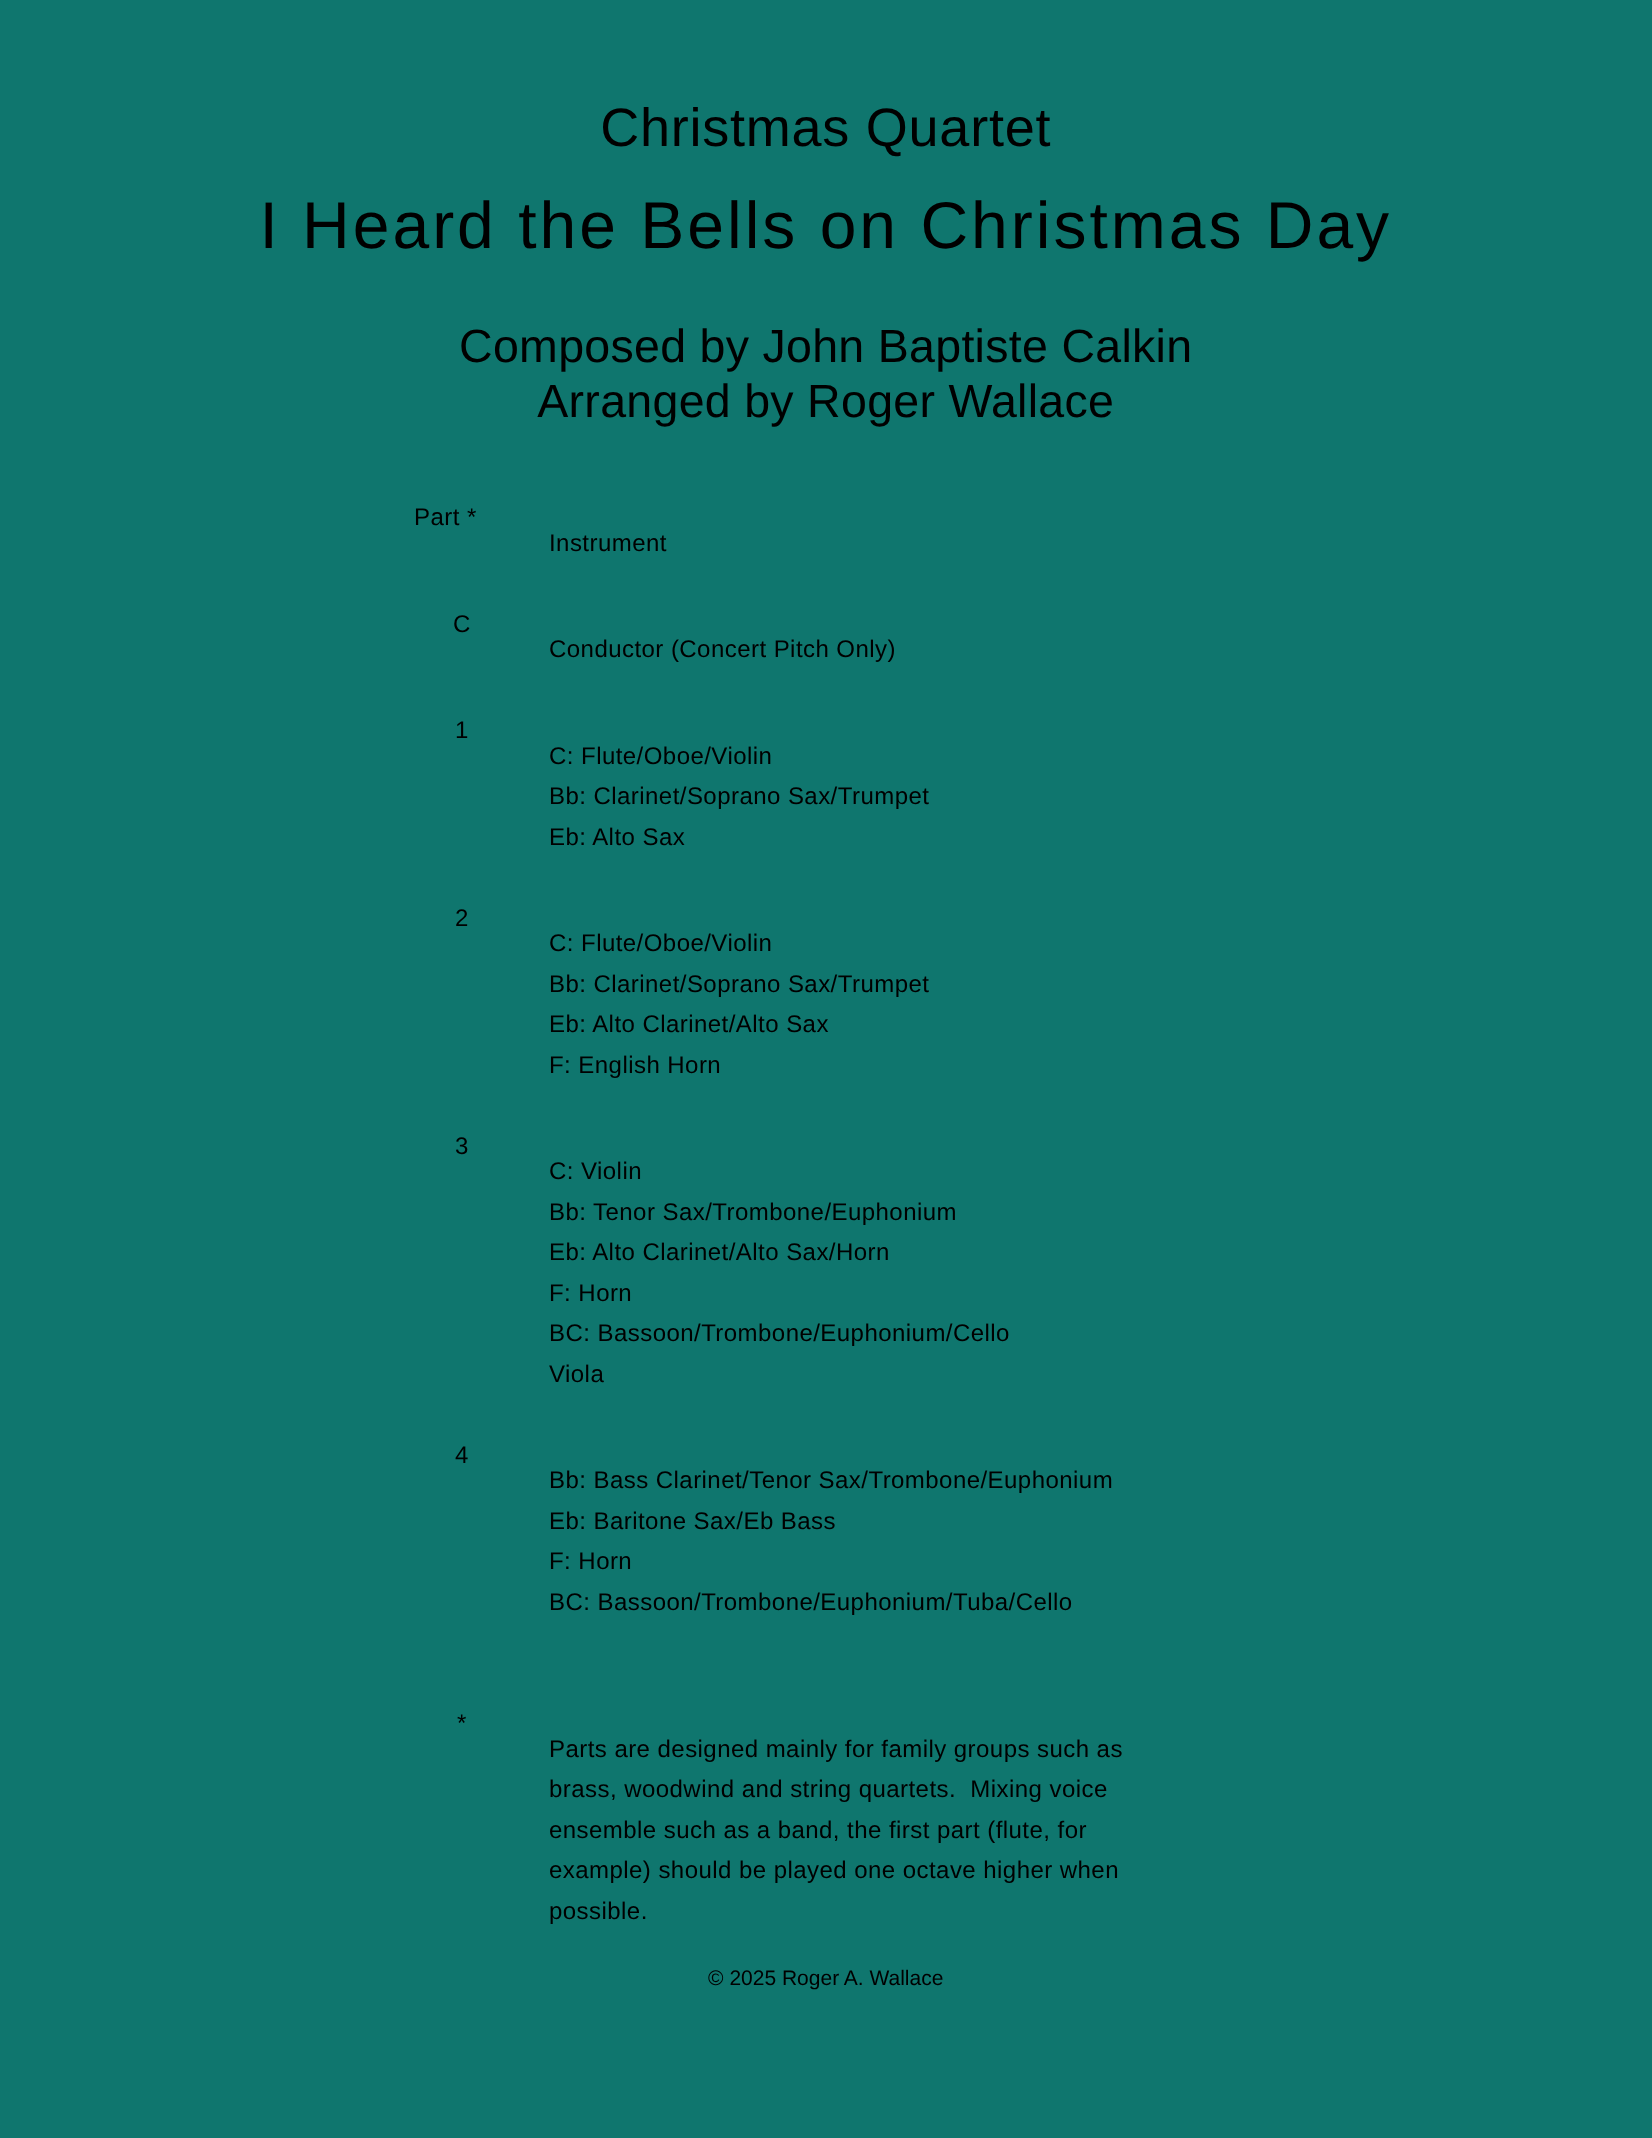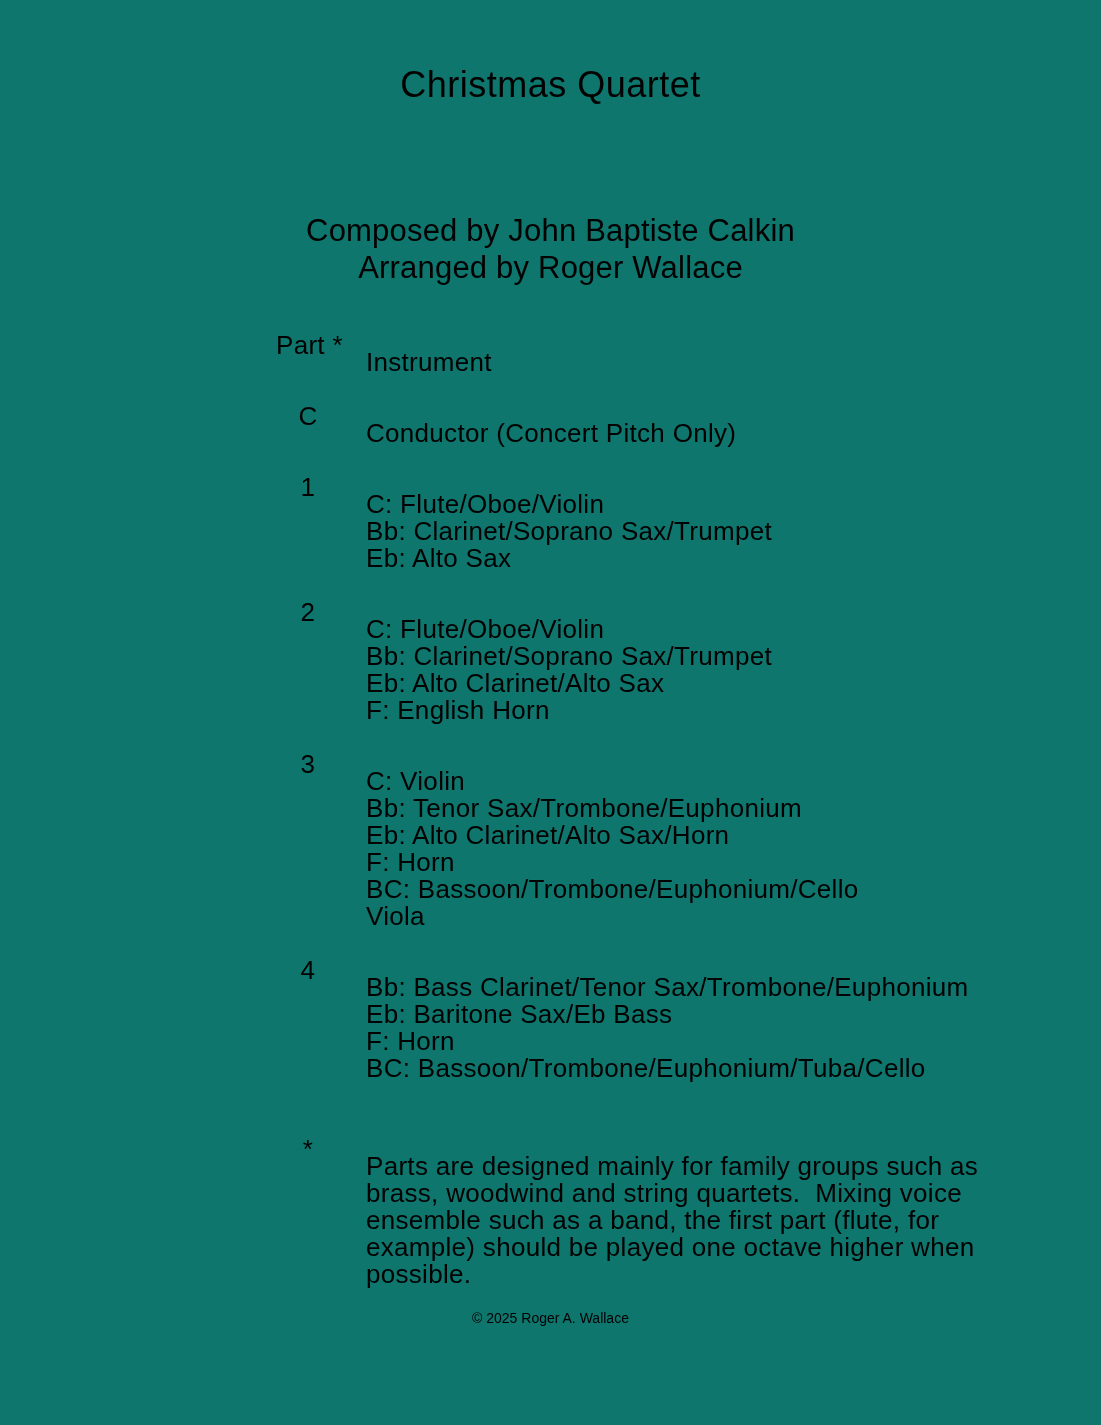--- a/index.html
+++ b/index.html
@@ -34,21 +34,21 @@
     top: 212px;
     font-size: 31px;
     line-height: 37px;
     letter-spacing: 0.2px;
   }
 
   .parts {
     position: absolute;
     top: 332px;
     left: 260px;
-    font-size: 26px;
+    font-size: 16px;
     line-height: 27px;
     letter-spacing: 0.3px;
   }
   .row { display: flex; align-items: flex-start; }
   .row + .row { margin-top: 27px; }
   .part-cell {
     width: 96px;
     flex-shrink: 0;
     text-align: center;
     white-space: pre;
@@ -69,20 +69,21 @@
     font-family: "Liberation Sans", sans-serif;
   }
 </style>
 </head>
 <body>
 
 <div class="page">
 
   <div class="centered subtitle">Christmas Quartet</div>
 
+  <div class="centered title">I Heard the Bells on Christmas Day</div>
 
   <div class="centered credits">
     <div>Composed by John Baptiste Calkin</div>
     <div>Arranged by Roger Wallace</div>
   </div>
 
   <div class="parts">
 
     <div class="row header-row">
       <div class="part-cell">Part *</div>

